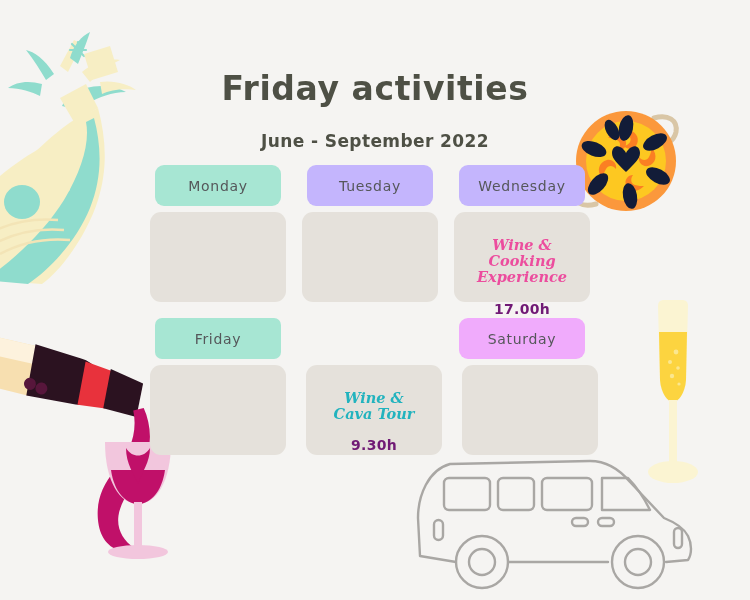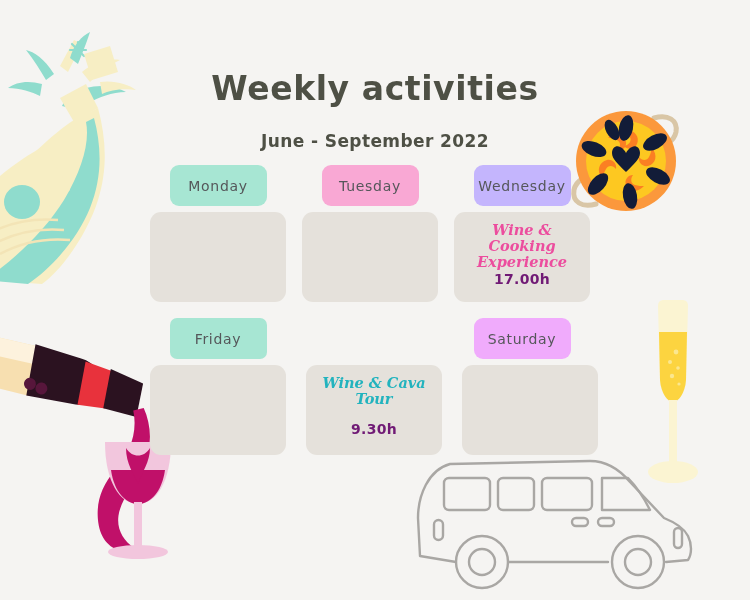--- a/index.html
+++ b/index.html
@@ -74,21 +74,21 @@
   .week-row.cells-row.last { margin-bottom: 0; gap: 20px; }
 
   .day-col {
     width: 136px;
     display: flex;
     flex-direction: column;
     align-items: center;
   }
 
   .day-pill {
-    width: 97px;
+    width: 126px;
     height: 41px;
     border-radius: 9px;
     display: flex;
     align-items: center;
     justify-content: center;
     box-sizing: border-box;
   }
   .day-pill-label {
     font-family: "DejaVu Sans", sans-serif;
     font-size: 14px;
@@ -110,21 +110,21 @@
     align-items: center;
     justify-content: flex-start;
   }
   .activity-title {
     font-family: "DejaVu Serif", serif;
     font-style: italic;
     font-weight: 700;
     font-size: 14.5px;
     line-height: 1.12;
     text-align: center;
-    margin: 0;
+    margin: 15px;
     padding: 0 2px;
   }
   .activity-time {
     font-family: "DejaVu Sans", sans-serif;
     font-weight: 700;
     font-size: 14px;
     color: #701a75;
     letter-spacing: 0.3px;
     margin-top: auto;
     margin-bottom: 10px;
@@ -275,34 +275,34 @@
       <rect x="262" y="80" width="8" height="20" rx="4"></rect>
 
       <circle cx="70" cy="114" r="26"></circle>
       <circle cx="70" cy="114" r="13"></circle>
       <circle cx="226" cy="114" r="26"></circle>
       <circle cx="226" cy="114" r="13"></circle>
     </g>
   </svg>
 
   <div id="header">
-    <div id="page-title">Weekly activities</div>
+    <div id="page-title">Friday activities</div>
     <div id="page-subtitle">June - September 2022</div>
   </div>
 
   <div id="calendar">
 
     <div class="week-row pills-row">
       <div class="day-col">
         <div class="day-pill" style="background: rgb(167, 230, 211);">
           <span class="day-pill-label">Monday</span>
         </div>
       </div>
       <div class="day-col">
-        <div class="day-pill" style="background: #f9a8d4;">
+        <div class="day-pill" style="background: #c4b5fd;">
           <span class="day-pill-label">Tuesday</span>
         </div>
       </div>
       <div class="day-col">
         <div class="day-pill" style="background: #c4b5fd;">
           <span class="day-pill-label">Wednesday</span>
         </div>
       </div>
     </div>
 

